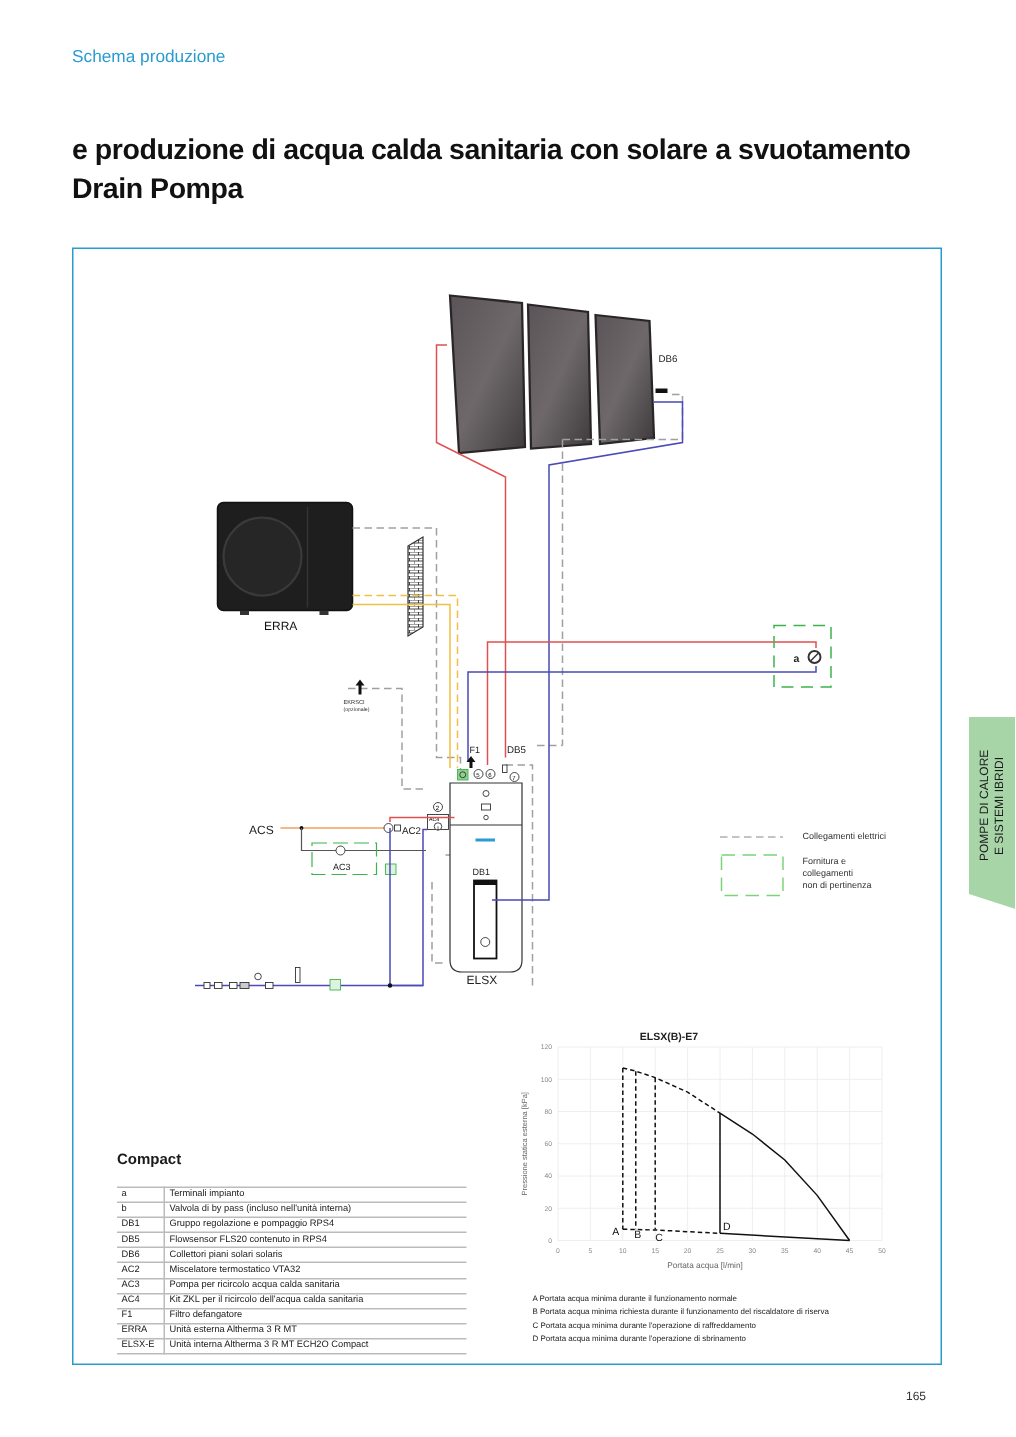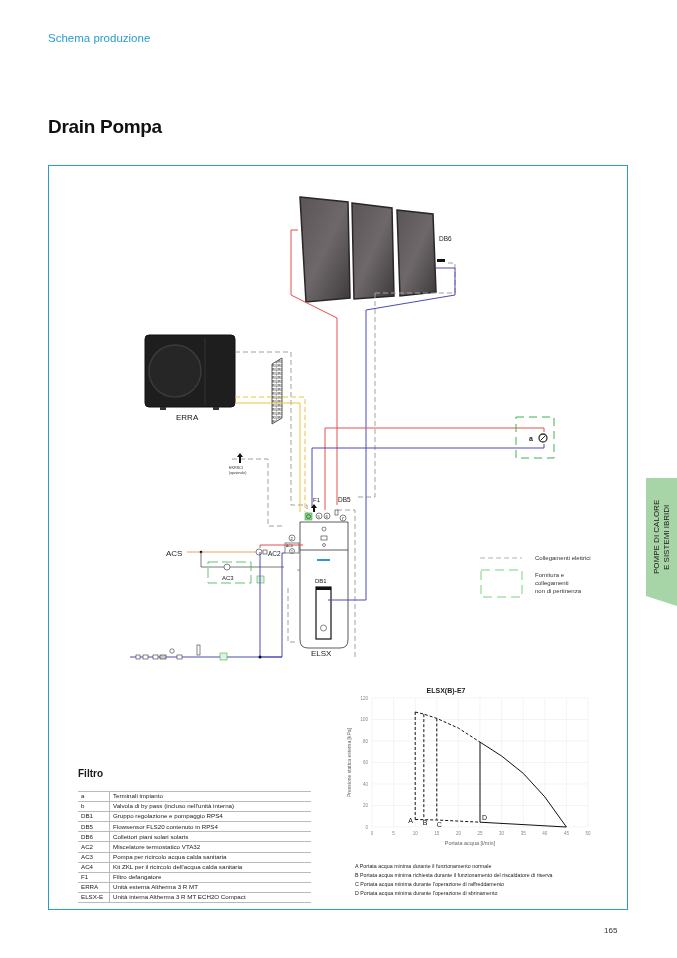--- a/index.html
+++ b/index.html
@@ -26,21 +26,21 @@
   .key { position: absolute; font-size: 6px; color: #333; line-height: 8px; }
   .page-number { position: absolute; left: 604px; top: 926px; font-size: 8px; color: #333; }
   .lbl { font-family: "Liberation Sans", sans-serif; }
 </style>
 </head>
 <body>
 
 <div class="section-label">Schema produzione</div>
 <h1 class="page-title">
   <br>
-  <br>
+  <span>e produzione di acqua calda sanitaria con solare a svuotamento</span><br>
   <span>Drain Pompa</span>
 </h1>
 
 <div class="frame"></div>
 
 <svg class="diagram" width="677" height="958">
   <defs>
     <linearGradient id="panelGrad" x1="0" y1="0" x2="1" y2="1">
       <stop offset="0" stop-color="#5a5458"></stop>
       <stop offset="0.5" stop-color="#6e686a"></stop>
@@ -240,21 +240,21 @@
 <div class="side-tab">
   <svg width="31" height="128">
       <polygon points="0,0 31,0 31,128 0,118" fill="#a8d5a8"></polygon>
     </svg>
   <div class="side-tab-text">
     <span>POMPE DI CALORE</span>
     <span>E SISTEMI IBRIDI</span>
   </div>
 </div>
 
-<div class="legend-title">Filtro</div>
+<div class="legend-title">Compact</div>
 <table class="legend-table">
   <tbody id="legend-body">
       <tr>
         <td class="code">a</td>
         <td>Terminali impianto</td>
       </tr>
       <tr>
         <td class="code">b</td>
         <td>Valvola di by pass (incluso nell'unità interna)</td>
       </tr>

